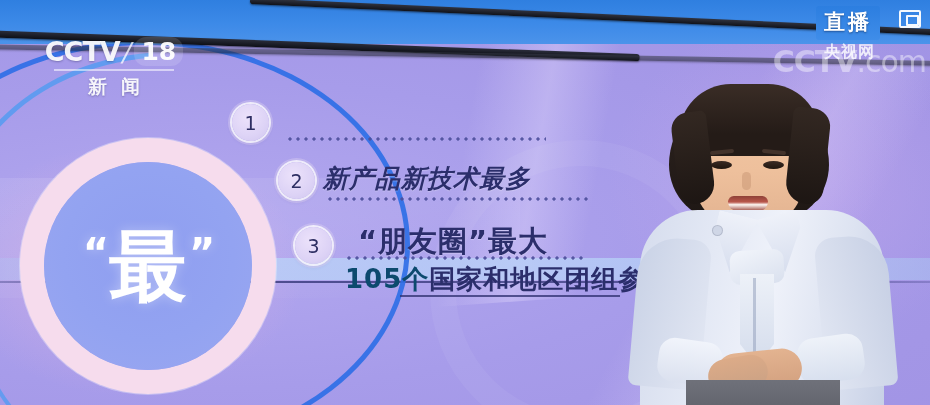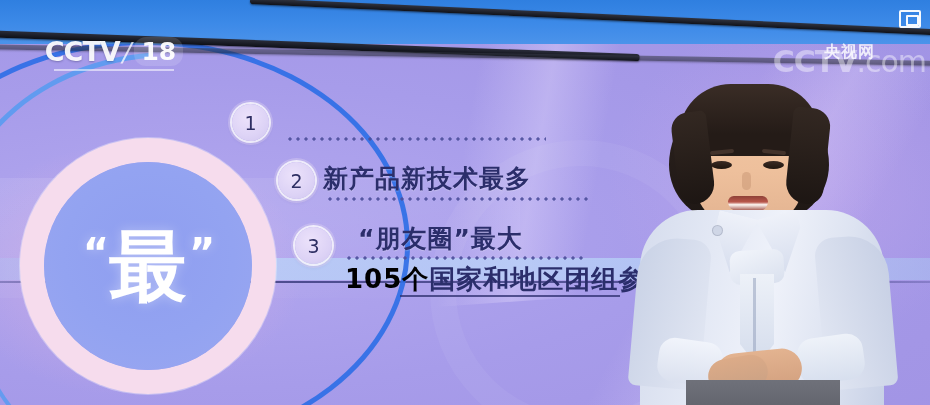--- a/index.html
+++ b/index.html
@@ -119,37 +119,37 @@
   .b1{left:232px;top:104px;}
   .b2{left:278px;top:162px;}
   .b3{left:295px;top:227px;}
 
   .item-text{
     position:absolute;color:#2b2e6b;font-weight:700;
     white-space:nowrap;letter-spacing:1px;
     text-shadow:0 1px 1px rgba(255,255,255,.25);
   }
   .t1{left:283px;top:101px;font-size:25px;}
-  .t2{left:323px;top:162px;font-size:25px;}
-  .t3{left:358px;top:222px;font-size:25px;}
+  .t2{left:323px;top:162px;font-size:25px;font-style:italic;}
+  .t3{left:358px;top:222px;font-size:29px;}
 
   .dots{
     position:absolute;height:4px;
     background-image:radial-gradient(circle, #4b4d9a 0 1.5px, rgba(0,0,0,0) 1.7px);
     background-size:8px 4px;background-repeat:repeat-x;opacity:.9;
   }
   .d1{left:286px;top:137px;width:260px;}
   .d2{left:326px;top:197px;width:262px;}
   .d3{left:345px;top:256px;width:238px;}
 
   .sub3{
     position:absolute;left:345px;top:262px;white-space:nowrap;
     font-size:26px;font-weight:700;letter-spacing:1px;
   }
-  .sub3 .num{color:#000000;}
+  .sub3 .num{color:#0c4a6e;}
   .sub3 .rest{color:#2b2e6b;}
   .sub3-rule{
     position:absolute;left:400px;top:295px;width:220px;height:2px;
     background:rgba(44,46,110,.75);
   }
 
   
   .anchor{position:absolute;left:612px;top:68px;width:300px;height:337px;}
   .an-neck{position:absolute;left:118px;top:96px;width:48px;height:52px;
     background:linear-gradient(180deg,#d9a584,#caa184);border-radius:14px;}
@@ -345,22 +345,24 @@
   <div class="edge-dark edge-b"></div>
   <div class="edge-dark edge-c"></div>
 
   <div class="cctv-logo">
     <div class="cctv-row">
       <span class="cctv-word">CCTV</span>
       <span class="cctv-slash">/</span>
       <span class="cctv-num">18</span>
     </div>
     <div class="cctv-under"></div>
-  </div>
-
+    <div class="cctv-cn">新闻</div>
+  </div>
+
+  <div class="live-badge">直播</div>
   <div class="pip-icon">
     <div class="pip-outer"></div>
     <div class="pip-inner"></div>
   </div>
 
   <div class="cctvcom">
     <div class="cctvcom-cn">央视网</div>
     <div class="cctvcom-main"><span>CCTV</span><span class="dotcom">.com</span></div>
   </div>
 

